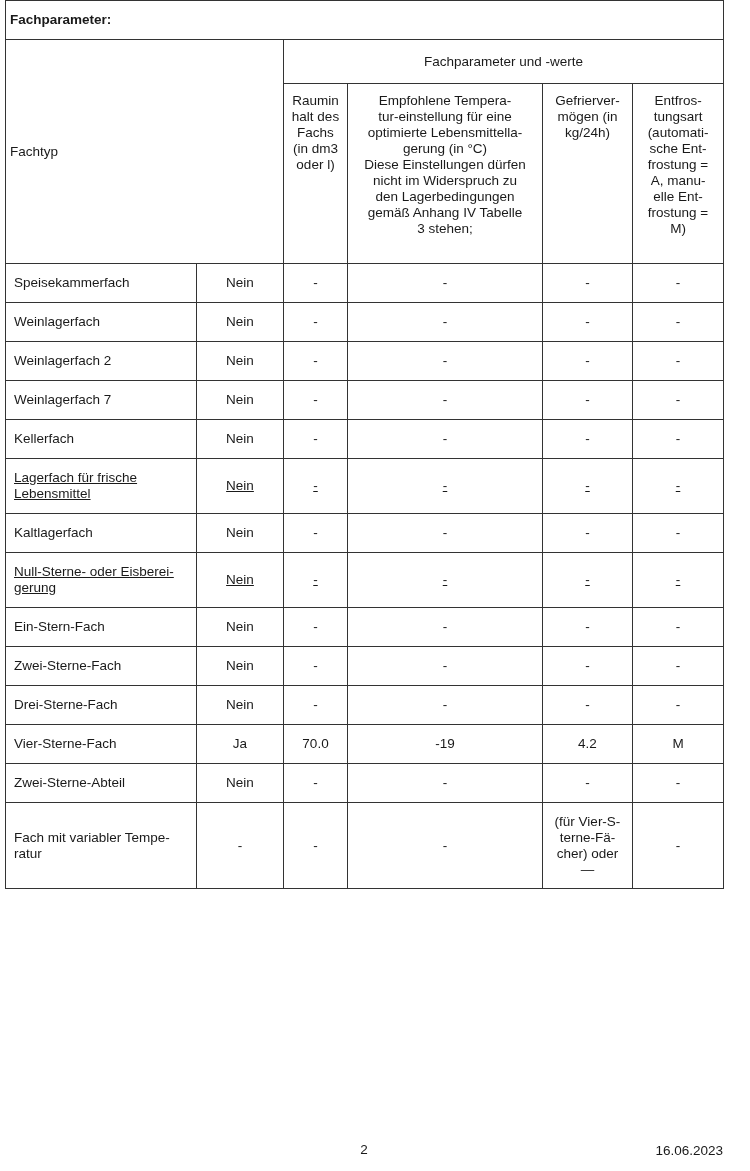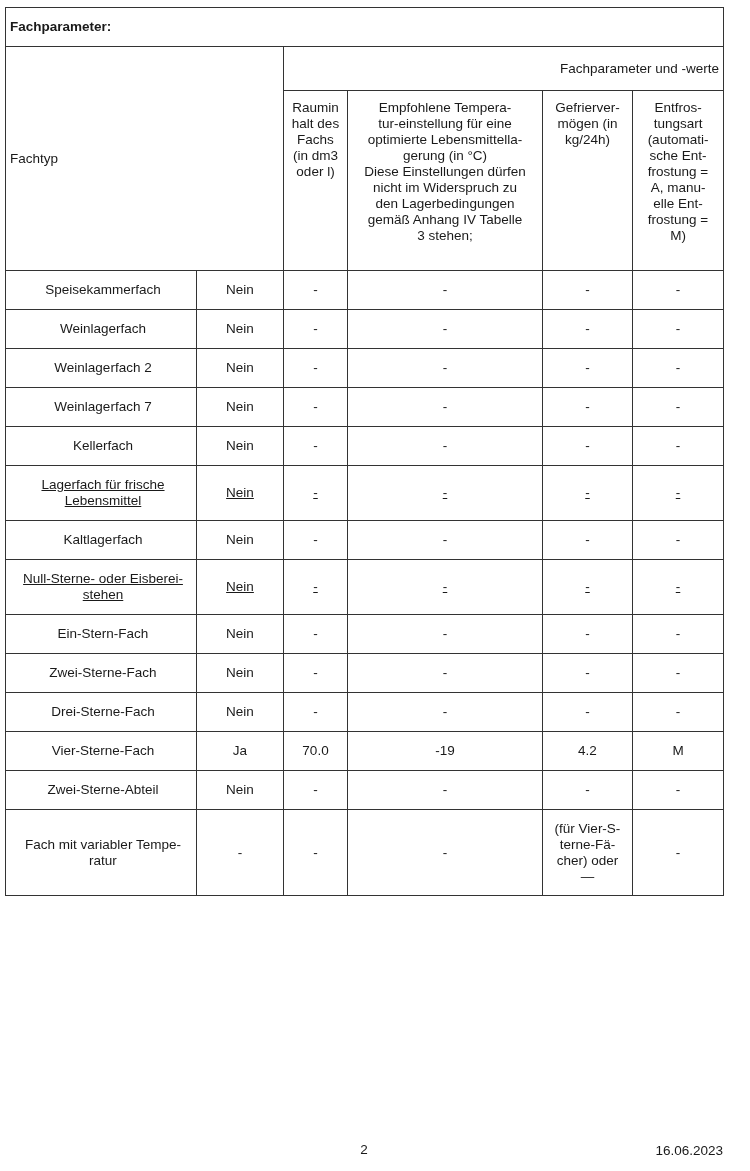--- a/index.html
+++ b/index.html
@@ -10,21 +10,21 @@
   body {
     width: 750px;
     height: 1171px;
     position: relative;
     font-family: "Liberation Sans", "DejaVu Sans", sans-serif;
     color: #1a1a1a;
   }
   table.fach-table {
     position: absolute;
     left: 5px;
-    top: 7px;
+    top: 0;
     width: 718px;
     border-collapse: collapse;
     table-layout: fixed;
   }
   table.fach-table td {
     border: 1px solid #333333;
     font-size: 13.5px;
     line-height: 16px;
     vertical-align: middle;
     white-space: pre-line;
@@ -34,34 +34,34 @@
   td.title-cell {
     font-weight: bold;
     text-align: left;
     padding-left: 8px;
     height: 34px;
   }
   td.fachtyp-head {
     text-align: left;
   }
   td.group-head {
-    text-align: right;
+    text-align: center;
     height: 39px;
   }
   tr.col-head-row td {
     text-align: center;
     vertical-align: top;
     padding-top: 9px;
     height: 168px;
   }
   tr.data-row td {
     text-align: center;
   }
   tr.data-row td.name-cell {
-    text-align: center;
+    text-align: left;
     padding-left: 8px;
   }
   tr.r  { height: 39px; }
   tr.r-tall { height: 55px; text-decoration: underline; }
   tr.r-xl { height: 86px; }
   td.left-cell {
     text-align: left;
     padding-left: 6px;
   }
   .footer {
@@ -182,21 +182,21 @@
     <tr class="data-row r">
       <td class="name-cell">Kaltlagerfach</td>
       <td>Nein</td>
       <td>-</td>
       <td>-</td>
       <td>-</td>
       <td>-</td>
     </tr>
     <tr class="data-row r-tall">
       <td class="name-cell">Null-Sterne- oder Eisberei-
-stehen</td>
+gerung</td>
       <td>Nein</td>
       <td>-</td>
       <td>-</td>
       <td>-</td>
       <td>-</td>
     </tr>
     <tr class="data-row r">
       <td class="name-cell">Ein-Stern-Fach</td>
       <td>Nein</td>
       <td>-</td>

